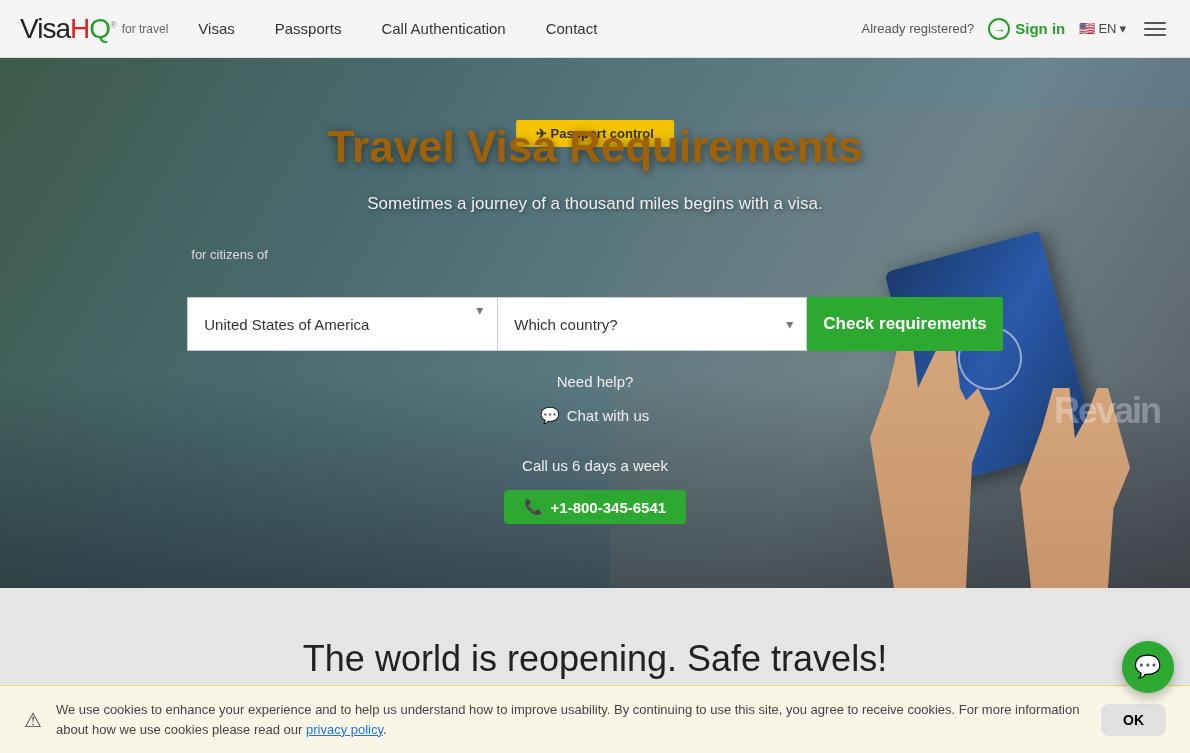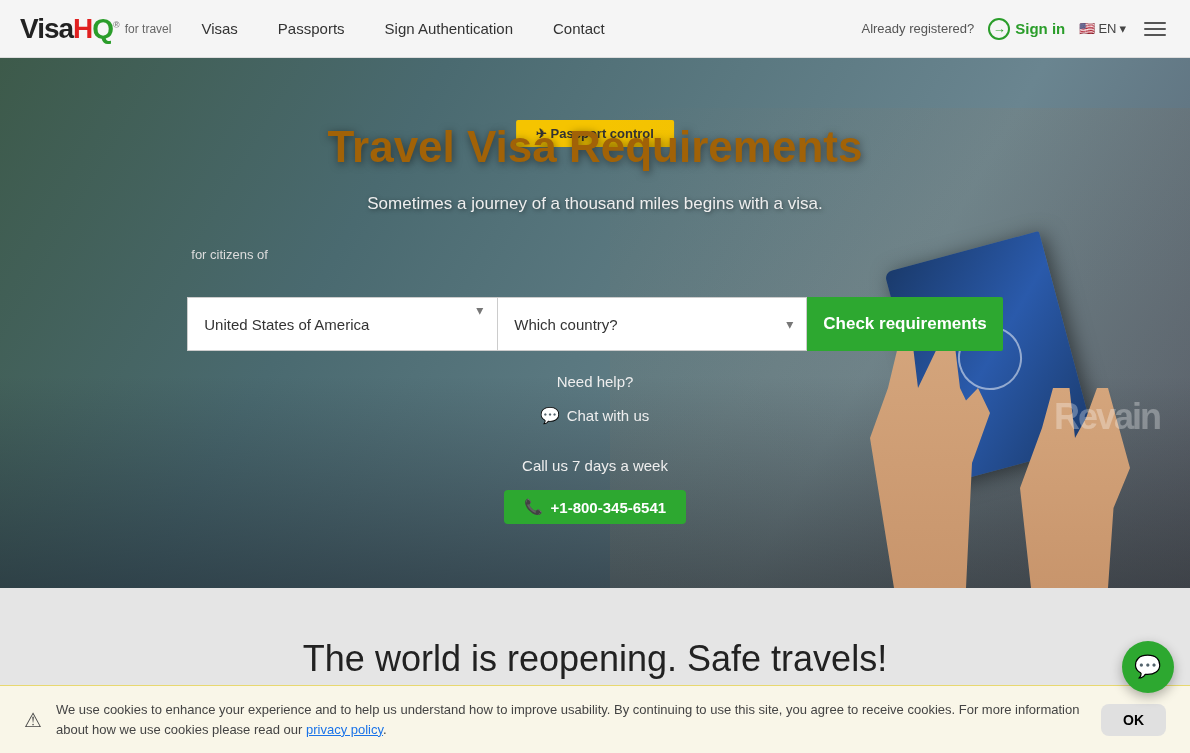--- a/index.html
+++ b/index.html
@@ -16,21 +16,21 @@
       position: relative;
       z-index: 10;
     }
     .logo-area {
       display: flex;
       align-items: center;
       margin-right: 30px;
     }
     .logo-text {
       font-size: 28px;
-      font-weight: bold;
+      font-weight: normal;
       color: #222;
       letter-spacing: -1px;
     }
     .logo-text span.visa { color: #222; }
     .logo-text span.hq-red { color: #e02020; }
     .logo-text span.hq-green { color: #2a9d2a; }
     .logo-for-travel {
       font-size: 12px;
       color: #666;
       margin-left: 6px;
@@ -396,21 +396,21 @@
       box-shadow: 0 4px 12px rgba(0,0,0,0.3);
     }
     .chat-widget-icon {
       color: #fff;
       font-size: 22px;
     }
 
     
     .revain-badge {
       position: absolute;
-      bottom: 150px;
+      bottom: 156px;
       right: 30px;
       color: rgba(255,255,255,0.3);
       font-size: 36px;
       font-weight: bold;
       letter-spacing: -2px;
       z-index: 2;
       pointer-events: none;
     }
 
     .forms-row {
@@ -425,21 +425,21 @@
 <header class="header">
   <div class="logo-area">
     <span class="logo-text">
       <span class="visa">Visa</span><span class="hq-red">H</span><span class="hq-green">Q</span><span class="tm-mark">®</span>
     </span>
     <span class="logo-for-travel">for travel</span>
   </div>
   <nav>
     <a href="#">Visas</a>
     <a href="#">Passports</a>
-    <a href="#">Sign Authentication</a>
+    <a href="#">Call Authentication</a>
     <a href="#">Contact</a>
   </nav>
   <div class="header-right">
     <span class="already-reg">Already registered?</span>
     <a href="#" class="sign-in-btn">
       <span class="sign-in-icon">→</span>
       <span>Sign in</span>
     </a>
     <div class="flag-btn">
       <span>🇺🇸</span>
@@ -494,21 +494,21 @@
       </div>
     </div>
 
     <div class="help-row">
       <span>Need help?</span>
       <a href="#" class="chat-btn">
         <span class="chat-icon">💬</span>
         <span>Chat with us</span>
       </a>
       <span class="divider-dot"></span>
-      <span>Call us 7 days a week</span>
+      <span>Call us 6 days a week</span>
       <a href="tel:+18003456541" class="phone-btn">
         <span>📞</span>
         <span>+1-800-345-6541</span>
       </a>
     </div>
   </div>
 </section>
 
 <section class="info-section">
   <h2 class="info-title">The world is reopening. Safe travels!</h2>

